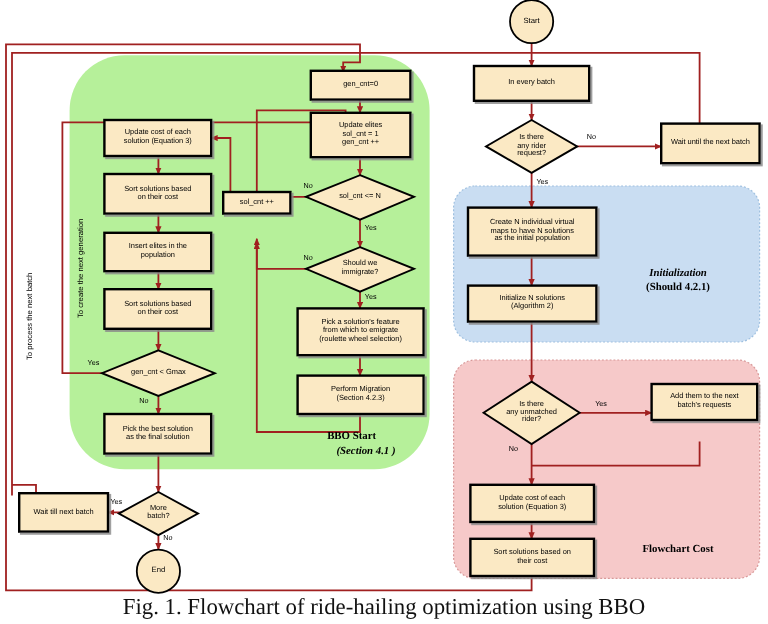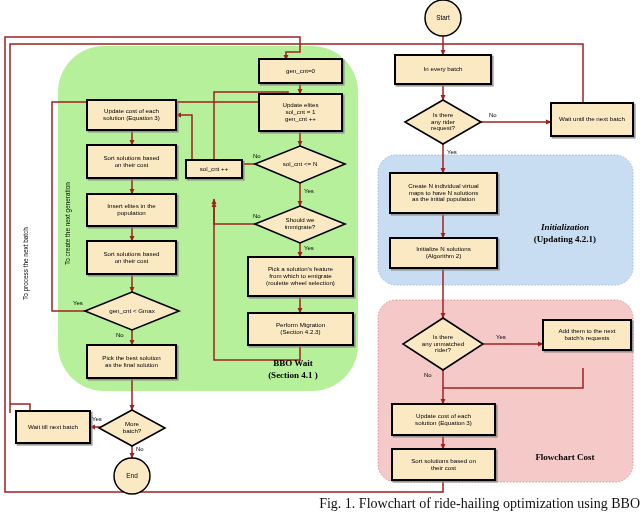--- a/index.html
+++ b/index.html
@@ -17,22 +17,22 @@
     line-height:1.08;
   }
   .boxTxt{font-size:6.2px;}
   .diaTxt{font-size:6.2px;}
   .termTxt{font-size:6.4px;}
   .edgeLbl{position:absolute;font-size:6px;color:#000;}
   .secLbl{position:absolute;font-family:"Liberation Serif",serif;
           font-weight:bold;font-size:9px;color:#000;text-align:center;}
   .vlbl{position:absolute;font-size:6.4px;color:#000;
         transform-origin:0 0;white-space:nowrap;}
-  .caption{position:absolute;left:0;top:496px;width:640px;text-align:right;
-           font-family:"Liberation Serif",serif;font-size:14px;color:#111;
+  .caption{position:absolute;left:0;top:496px;width:640px;text-align:center;
+           font-family:"Liberation Serif",serif;font-size:19px;color:#111;
            white-space:nowrap;overflow:hidden;}
 </style>
 </head>
 <body>
 
 <div id="canvas">
 
   <svg viewBox="0 0 640 520">
     <defs>
       <marker id="arw" markerWidth="7" markerHeight="7" refX="5.4" refY="2.6" orient="auto" markerUnits="userSpaceOnUse">
@@ -211,23 +211,23 @@
   <div class="edgeLbl" style="left:253px;top:213px;">No</div>
   <div class="edgeLbl" style="left:304px;top:245px;">Yes</div>
   <div class="edgeLbl" style="left:73px;top:300px;">Yes</div>
   <div class="edgeLbl" style="left:116px;top:332px;">No</div>
   <div class="edgeLbl" style="left:92px;top:416px;">Yes</div>
   <div class="edgeLbl" style="left:136px;top:446px;">No</div>
 
   <div class="vlbl" style="left:22px;top:300px;transform:rotate(-90deg);">To process the next batch</div>
   <div class="vlbl" style="left:64px;top:265px;transform:rotate(-90deg);">To create the next generation</div>
 
-  <div class="secLbl" style="left:228px;top:358px;width:130px;">BBO Wait</div>
-  <div class="secLbl" style="left:228px;top:370px;width:130px;">(Section 4.1 )</div>
+  <div class="secLbl" style="left:228px;top:358px;width:130px;">BBO Start</div>
+  <div class="secLbl" style="left:240px;top:370px;width:130px;font-style:italic;">(Section 4.1 )</div>
 
   <div class="secLbl" style="left:500px;top:222px;width:130px;font-style:italic;">Initialization</div>
-  <div class="secLbl" style="left:500px;top:234px;width:130px;">(Updating 4.2.1)</div>
+  <div class="secLbl" style="left:500px;top:234px;width:130px;">(Should 4.2.1)</div>
 
   <div class="secLbl" style="left:500px;top:452px;width:130px;">Flowchart Cost</div>
 
   <div class="caption">Fig. 1.  Flowchart of ride-hailing optimization using BBO</div>
 
 </div>
 
 </body></html>

